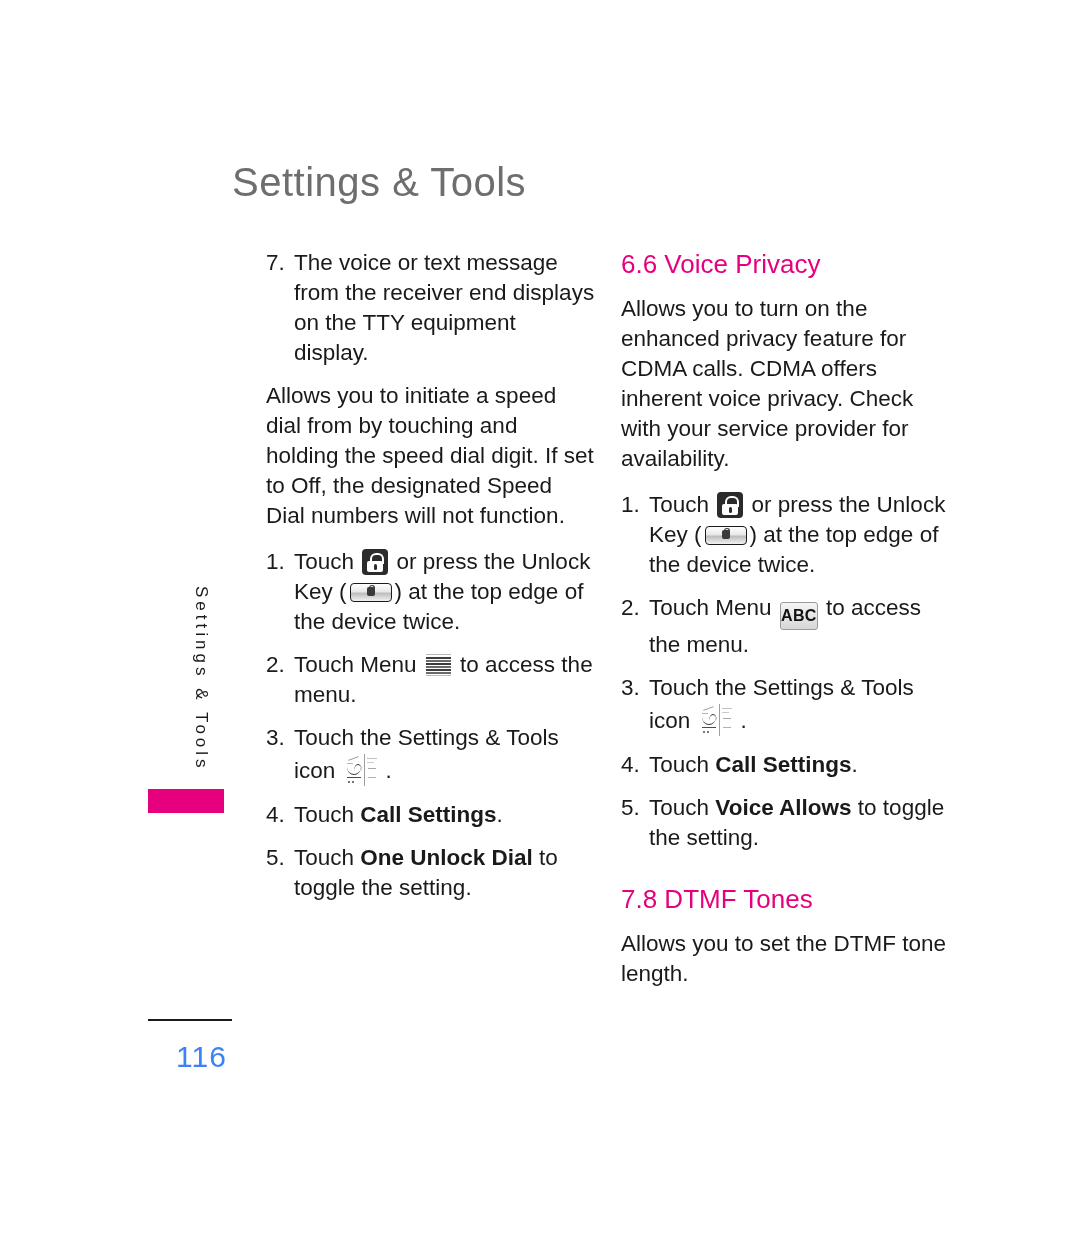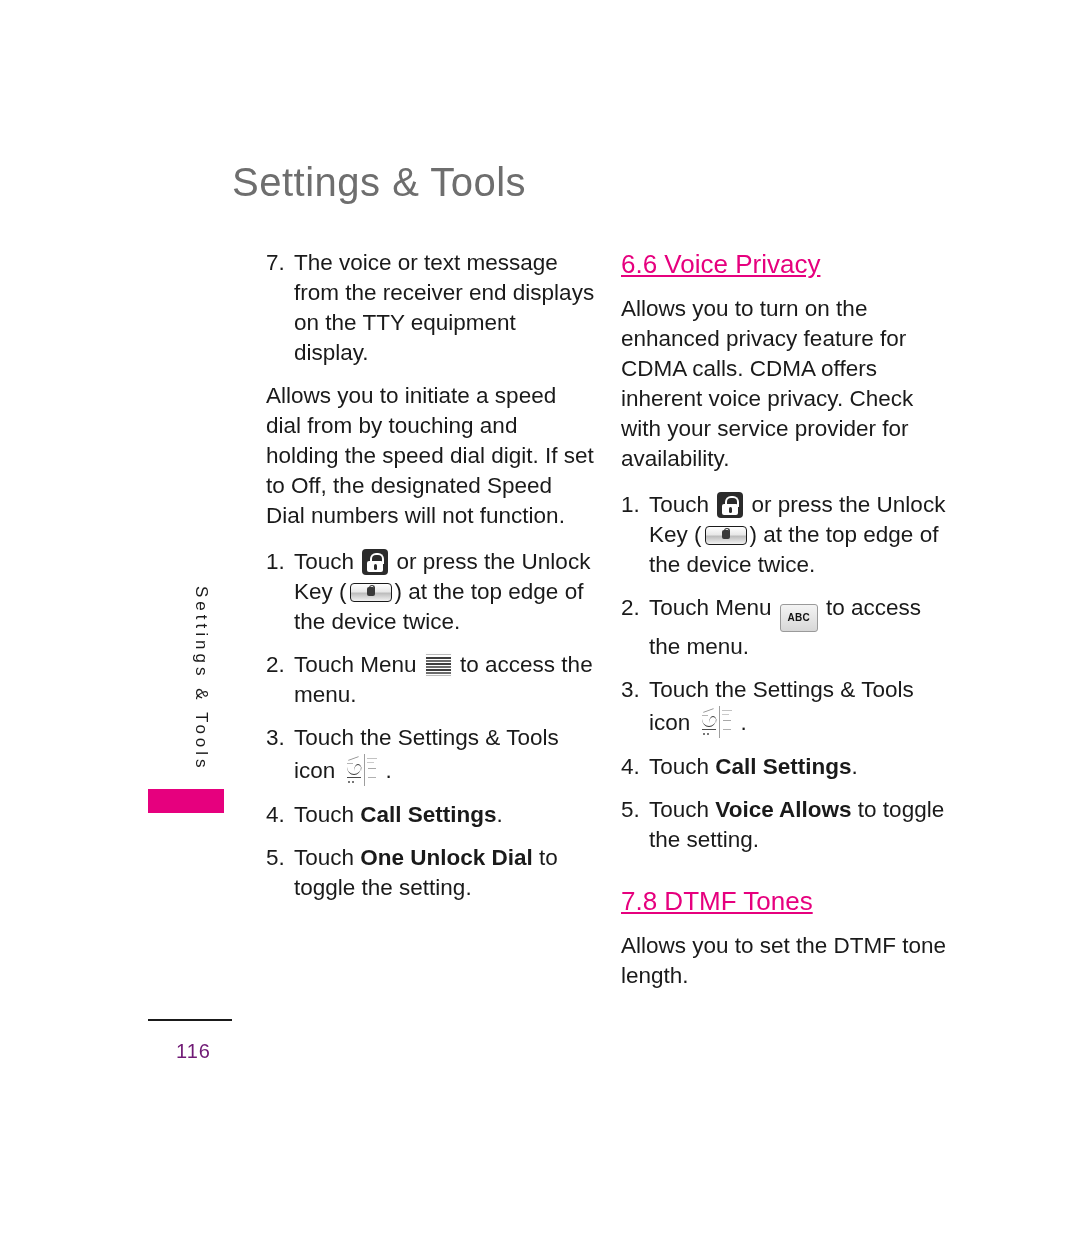--- a/index.html
+++ b/index.html
@@ -67,21 +67,20 @@
   .col-left  { left: 230px; }
   .col-right { left: 585px; }
 
   
   .section-heading {
     color: #e6007e;
     font-size: 26px;
     line-height: 32px;
     font-weight: 400;
     margin: 30px 0 14px 0;
-    text-decoration: underline;
   }
   .section-heading.first { margin-top: 0; }
 
   
   p.body {
     margin: 0 0 16px 0;
   }
 
   
   ol.steps {
@@ -198,21 +197,21 @@
   .ic-menu-list i.dark  { background: #3d3d3d; }
 
   
   .ic-abc {
     width: 36px;
     height: 26px;
     background: linear-gradient(#f4f4f4, #d7d7d7);
     border: 1px solid #9a9a9a;
     border-radius: 3px;
     color: #111111;
-    font-size: 10px;
+    font-size: 16px;
     font-weight: 700;
     line-height: 26px;
     text-align: center;
     letter-spacing: 0.3px;
     vertical-align: -6px;
     font-family: "Liberation Sans", sans-serif;
   }
 
   
   .ic-settings {
@@ -269,22 +268,22 @@
     left: 112px;
     top: 1019px;
     width: 84px;
     height: 2px;
     background: #1a1a1a;
   }
   .page-number {
     position: absolute;
     left: 140px;
     top: 1040px;
-    font-size: 20px;
-    color: #701a75;
+    font-size: 30px;
+    color: #3b82f6;
     letter-spacing: 1px;
   }
 </style>
 </head>
 <body>
 
 <div class="page">
 
   <div class="page-title">Settings &amp; Tools</div>
 

